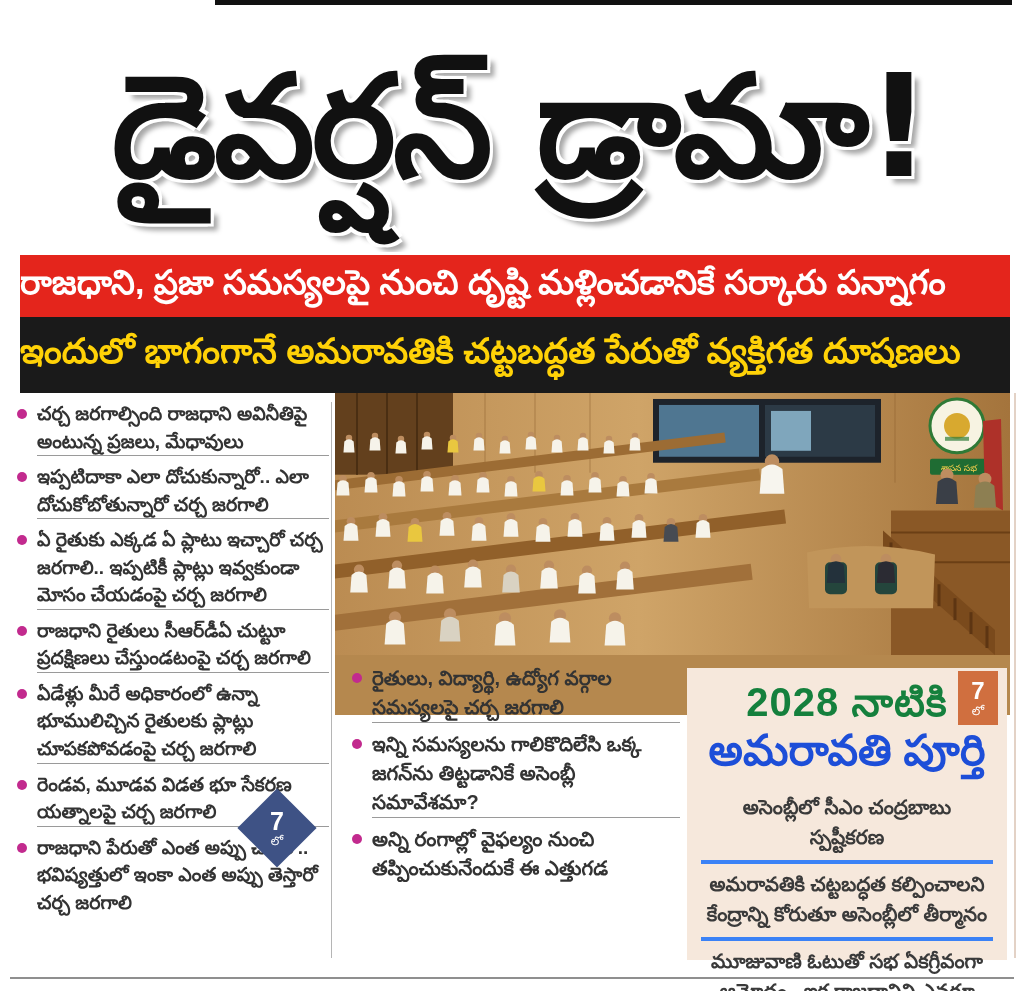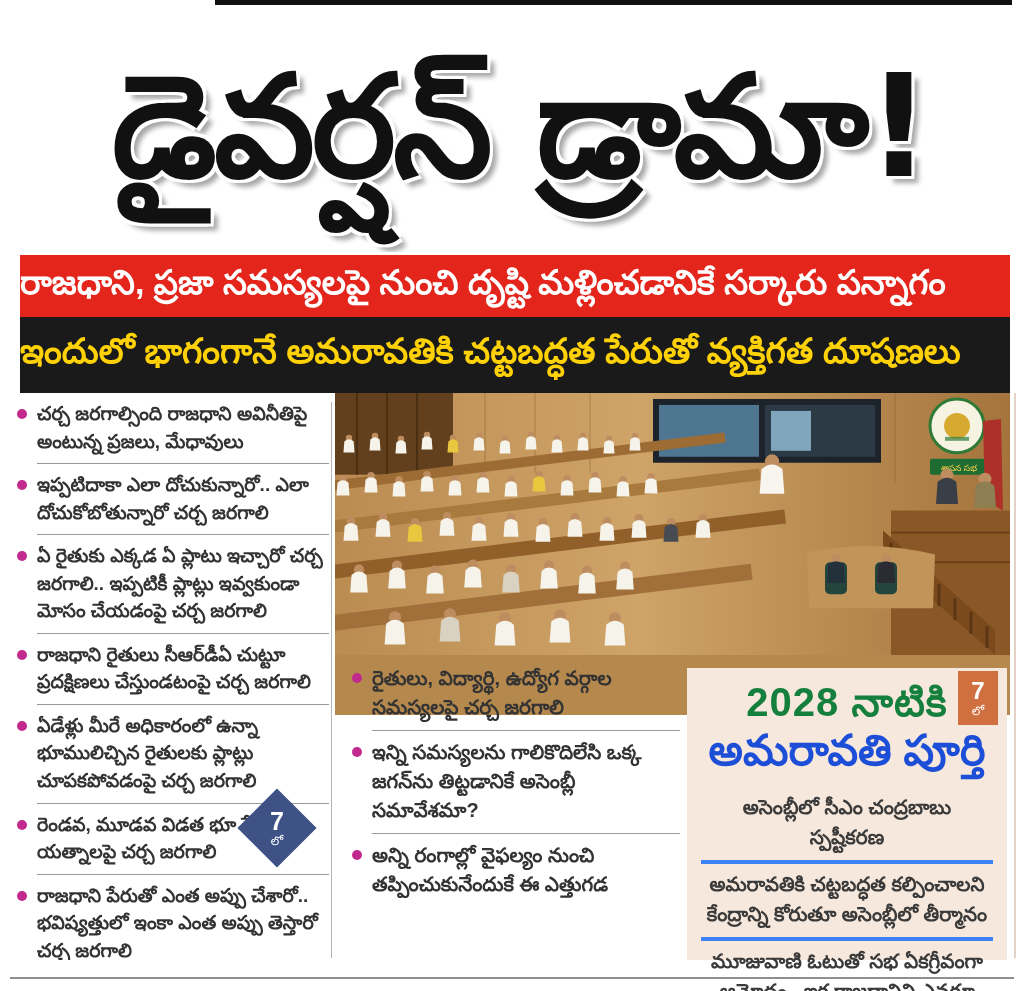--- a/index.html
+++ b/index.html
@@ -26,21 +26,21 @@
 
   .photo{position:absolute;left:335px;top:393px;width:675px;height:322px;overflow:hidden;background:#b5884e;}
 
   .col{position:absolute;overflow:hidden;}
   .col-left{left:15px;top:400px;width:314px;height:560px;}
   .col-mid{left:350px;top:664px;width:330px;height:296px;}
   .item{display:flex;align-items:flex-start;margin-bottom:7px;}
   .blt{flex:0 0 10px;width:10px;height:10px;border-radius:50%;background:var(--bullet-magenta);
     margin:9px 10px 0 2px;}
   .txt{flex:1;font-size:19px;font-weight:bold;line-height:1.45;color:#333;
-    padding-bottom:8px;border-bottom:1px solid #9a9a9a;}
+    border-bottom:1px solid #9a9a9a;}
   .item:last-child .txt{border-bottom:none;}
   .col-mid .txt{font-size:20px;}
 
   .vrule{position:absolute;left:331px;top:402px;width:1px;height:556px;background:#b5b5b5;}
   .right-rule{position:absolute;left:1014px;top:393px;width:2px;height:565px;background:#e3d2c6;}
   .bottom-rule{position:absolute;left:10px;top:977px;width:1004px;height:2px;background:#8f8f8f;}
 
   .diamond{position:absolute;left:243px;top:794px;width:68px;height:68px;z-index:5;}
   .diamond::before{content:"";position:absolute;inset:6px;background:var(--diamond-blue);
     transform:rotate(45deg);}

